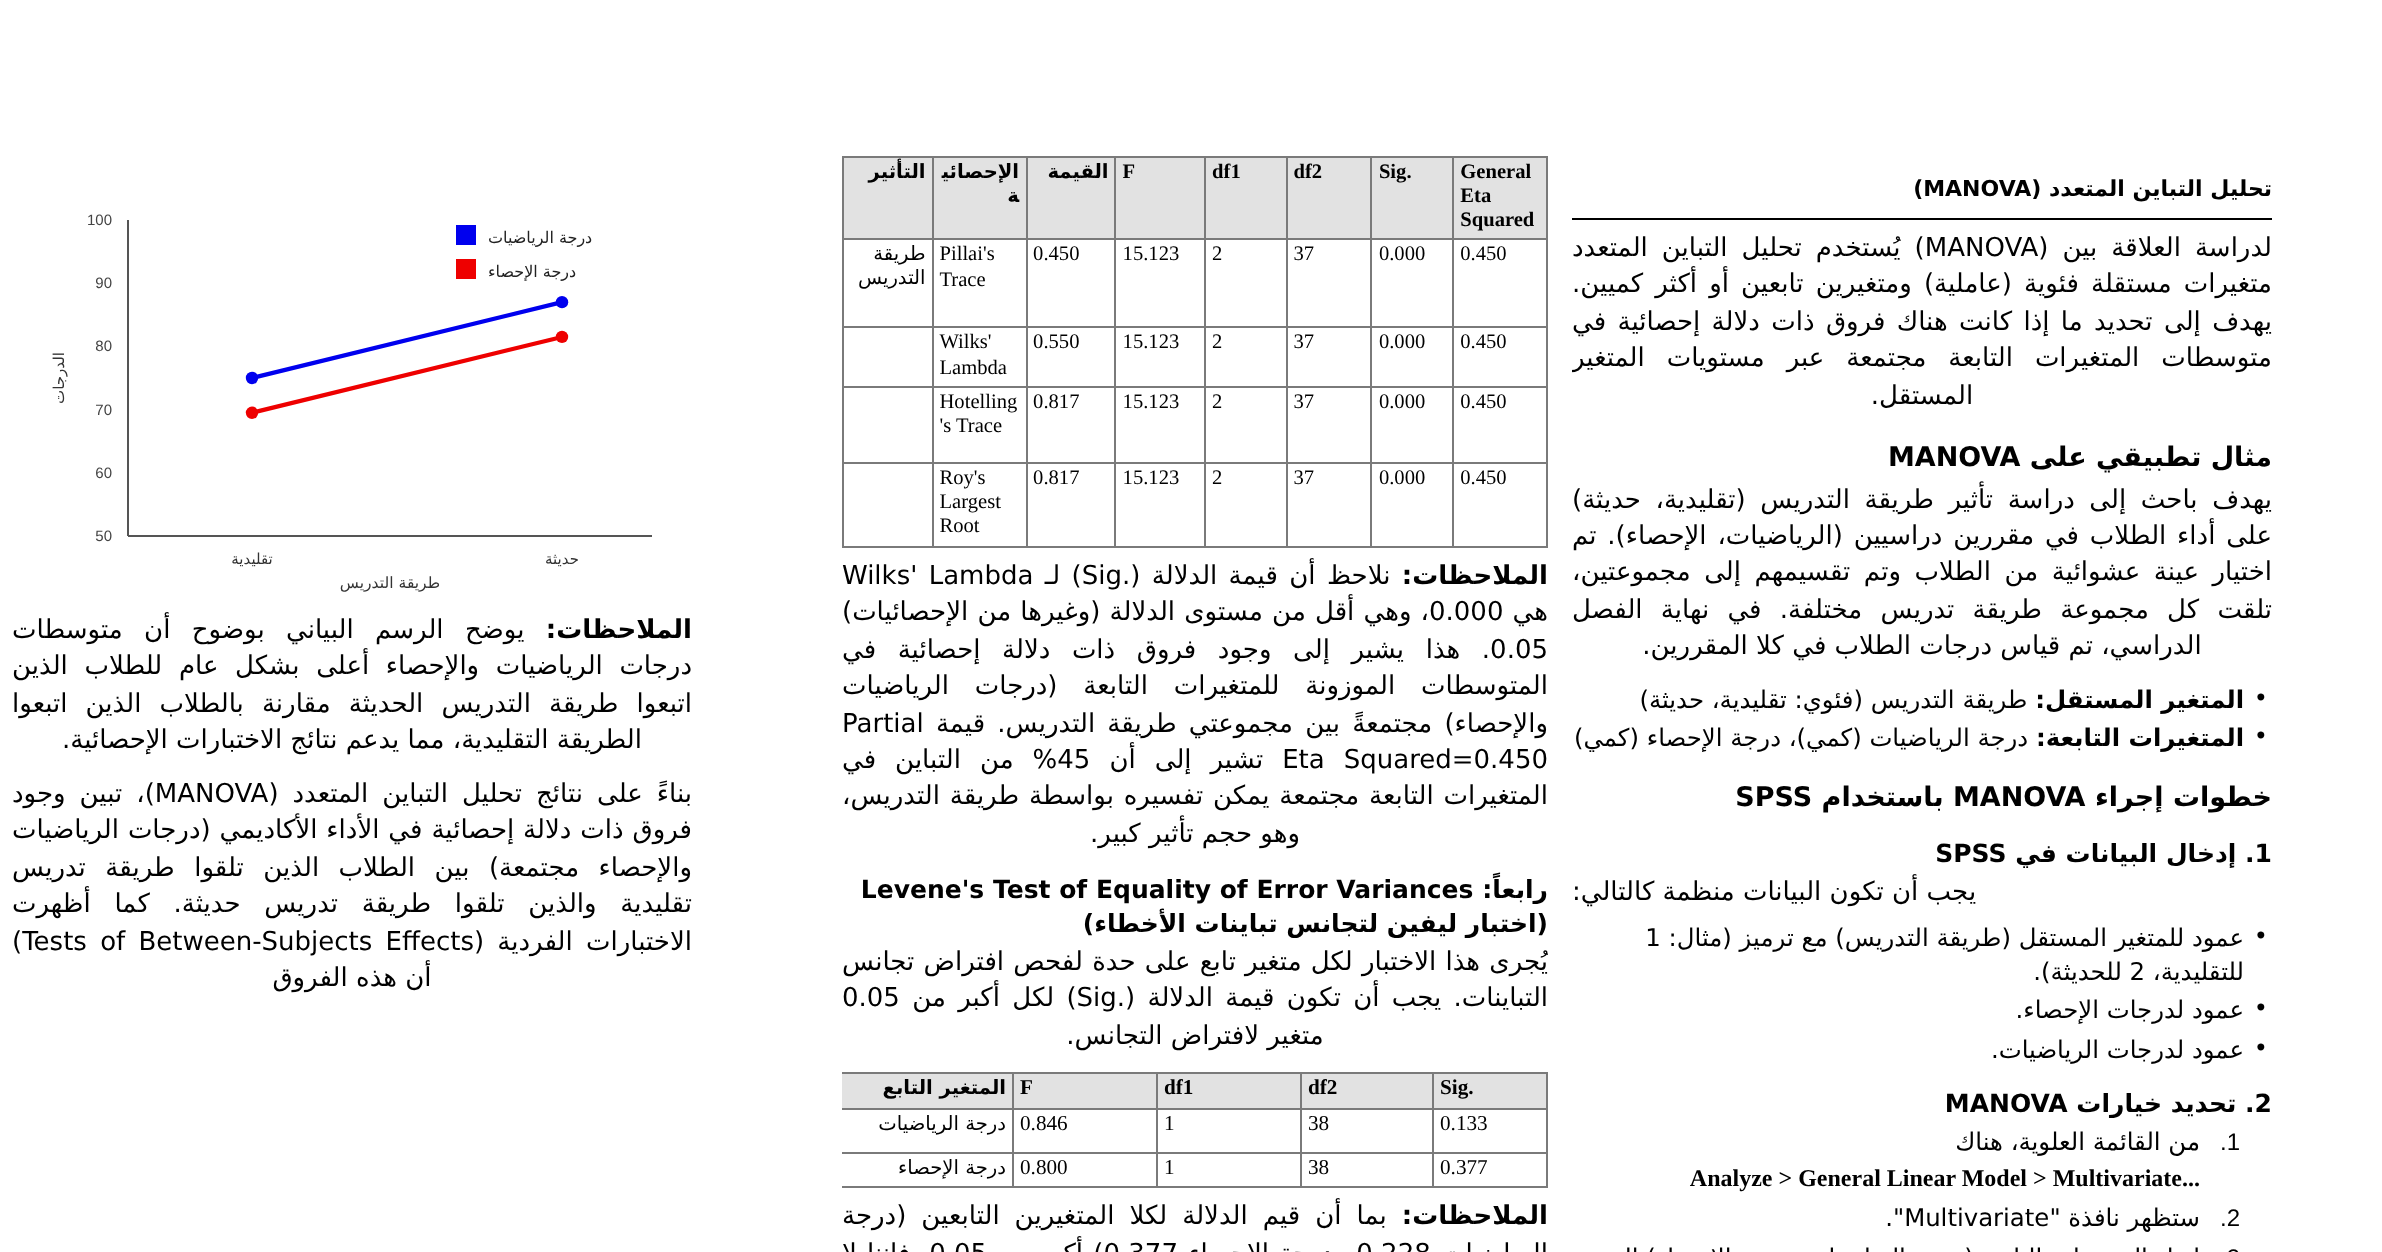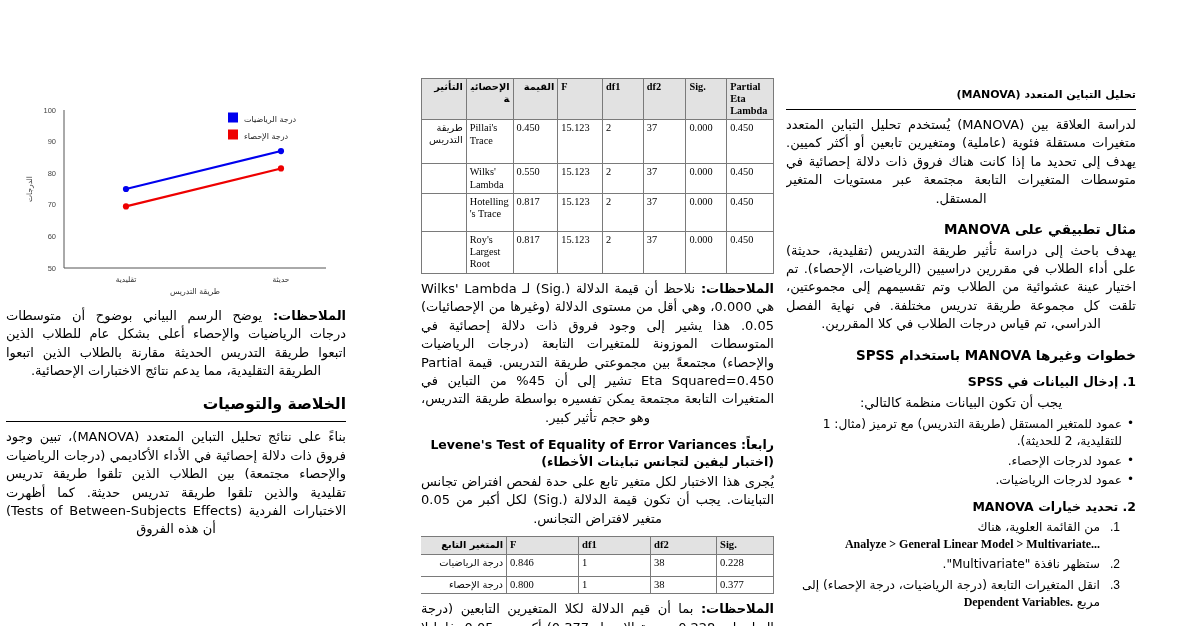--- a/index.html
+++ b/index.html
@@ -189,25 +189,29 @@
     <div class="col-inner">
 
       <h1 class="sec">تحليل التباين المتعدد (MANOVA)</h1>
 
       <p class="body just">لدراسة العلاقة بين (MANOVA) يُستخدم تحليل التباين المتعدد متغيرات مستقلة فئوية (عاملية) ومتغيرين تابعين أو أكثر كميين. يهدف إلى تحديد ما إذا كانت هناك فروق ذات دلالة إحصائية في متوسطات المتغيرات التابعة مجتمعة عبر مستويات المتغير المستقل.</p>
 
       <h2 class="sub">مثال تطبيقي على MANOVA</h2>
 
       <p class="body just">يهدف باحث إلى دراسة تأثير طريقة التدريس (تقليدية، حديثة) على أداء الطلاب في مقررين دراسيين (الرياضيات، الإحصاء). تم اختيار عينة عشوائية من الطلاب وتم تقسيمهم إلى مجموعتين، تلقت كل مجموعة طريقة تدريس مختلفة. في نهاية الفصل الدراسي، تم قياس درجات الطلاب في كلا المقررين.</p>
 
-
-      <h2 class="sub">خطوات وغيرها MANOVA باستخدام SPSS</h2>
+      <ul class="bul">
+        <li><span><b>المتغير المستقل:</b> طريقة التدريس (فئوي: تقليدية، حديثة)</span></li>
+        <li><span><b>المتغيرات التابعة:</b> درجة الرياضيات (كمي)، درجة الإحصاء (كمي)</span></li>
+      </ul>
+
+      <h2 class="sub">خطوات إجراء MANOVA باستخدام SPSS</h2>
 
       <h3 class="subsub">1. إدخال البيانات في SPSS</h3>
-      <p class="body tight" style="text-align:center">يجب أن تكون البيانات منظمة كالتالي:</p>
+      <p class="body tight" style="text-align:left">يجب أن تكون البيانات منظمة كالتالي:</p>
 
       <ul class="bul">
         <li><span>عمود للمتغير المستقل (طريقة التدريس) مع ترميز (مثال: 1 للتقليدية، 2 للحديثة).</span></li>
         <li><span>عمود لدرجات الإحصاء.</span></li>
         <li><span>عمود لدرجات الرياضيات.</span></li>
       </ul>
 
       <h3 class="subsub">2. تحديد خيارات MANOVA</h3>
 
       <ol class="num">
@@ -244,21 +248,21 @@
           </colgroup>
         <thead>
           <tr>
             <th class="ar">التأثير</th>
             <th class="ar">الإحصائية</th>
             <th class="ar">القيمة</th>
             <th>F</th>
             <th>df1</th>
             <th>df2</th>
             <th>Sig.</th>
-            <th>Partial Eta Lambda</th>
+            <th>General Eta Squared</th>
           </tr>
         </thead>
         <tbody>
           <tr style="height:44px">
             <td class="ar">طريقة التدريس</td>
             <td>Pillai's Trace</td>
             <td>0.450</td>
             <td>15.123</td>
             <td>2</td>
             <td>37</td>
@@ -323,21 +327,21 @@
             <th>df2</th>
             <th>Sig.</th>
           </tr>
         </thead>
         <tbody>
           <tr style="height:22px">
             <td class="ar">درجة الرياضيات</td>
             <td>0.846</td>
             <td>1</td>
             <td>38</td>
-            <td>0.228</td>
+            <td>0.133</td>
           </tr>
           <tr>
             <td class="ar">درجة الإحصاء</td>
             <td>0.800</td>
             <td>1</td>
             <td>38</td>
             <td>0.377</td>
           </tr>
         </tbody>
       </table>
@@ -397,20 +401,19 @@
               <text x="228" y="40.5" font-family="'DejaVu Sans', sans-serif" font-size="8" fill="#222">درجة الإحصاء</text>
             </g>
         </svg>
       </div>
 
       <p class="body just">
         <b class="lbl">الملاحظات:</b>
         <span>يوضح الرسم البياني بوضوح أن متوسطات درجات الرياضيات والإحصاء أعلى بشكل عام للطلاب الذين اتبعوا طريقة التدريس الحديثة مقارنة بالطلاب الذين اتبعوا الطريقة التقليدية، مما يدعم نتائج الاختبارات الإحصائية.</span>
       </p>
 
-      <h1 class="sec" style="font-size:15.5px;margin-top:14px">الخلاصة والتوصيات</h1>
 
       <p class="body just">بناءً على نتائج تحليل التباين المتعدد (MANOVA)، تبين وجود فروق ذات دلالة إحصائية في الأداء الأكاديمي (درجات الرياضيات والإحصاء مجتمعة) بين الطلاب الذين تلقوا طريقة تدريس تقليدية والذين تلقوا طريقة تدريس حديثة. كما أظهرت الاختبارات الفردية (Tests of Between-Subjects Effects) أن هذه الفروق</p>
 
     </div>
   </div>
 
 </div>
 
 </body></html>

